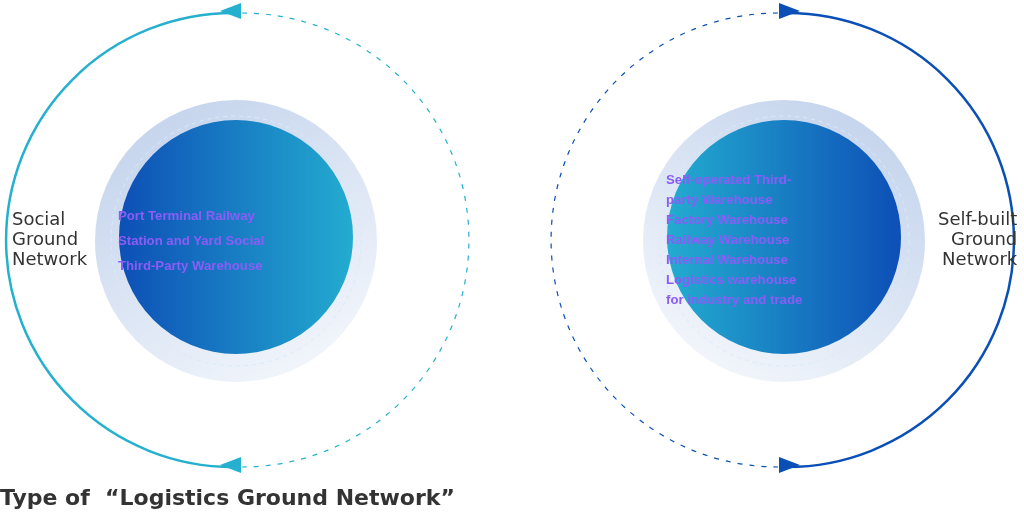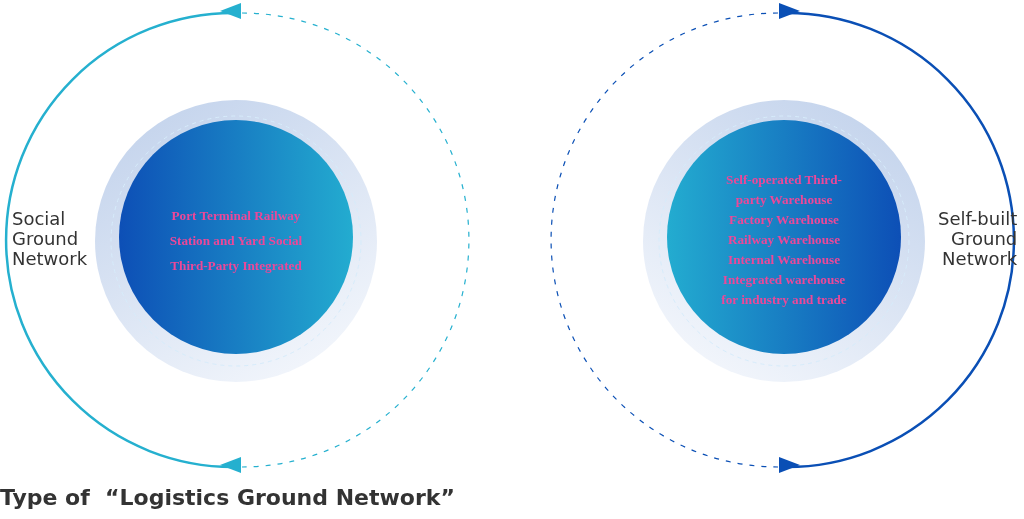--- a/index.html
+++ b/index.html
@@ -1,20 +1,20 @@
 <!DOCTYPE html>
 <html><head>
 <meta charset="utf-8">
 <style>
   html, body { margin: 0; padding: 0; background: #ffffff; }
   body { width: 1024px; height: 519px; position: relative; overflow: hidden; font-family: "DejaVu Sans", sans-serif; }
   svg.canvas { position: absolute; left: 0; top: 0; }
   .side-label { position: absolute; font-family: "DejaVu Sans", sans-serif; font-size: 18px; line-height: 20px; color: #333333; }
   .side-label div { white-space: nowrap; }
-  .core-text { position: absolute; text-align: center; color: #ec4899; font-weight: bold; font-family: Liberation Serif, serif; }
+  .core-text { position: absolute; text-align: left; color: #8b5cf6; font-weight: bold; font-family: Liberation Sans, sans-serif; }
   .core-text div { white-space: nowrap; }
   .core-left { left: 118px; width: 236px; top: 203px; font-size: 13.2px; line-height: 25px; }
   .core-right { left: 666px; width: 236px; top: 170px; font-size: 13.2px; line-height: 20px; }
   .title { position: absolute; left: 0; width: 1024px; top: 485px; text-align: left; font-weight: bold; font-size: 22px; color: #333333; font-family: "DejaVu Sans", sans-serif; }
 </style>
 </head>
 <body>
 
 <svg class="canvas" width="1024" height="519" viewBox="0 0 1024 519">
   <defs>
@@ -67,26 +67,26 @@
 
 <div class="side-label" style="left:938px; top:209px;text-align:right;">
   <div>Self-built</div>
   <div>Ground</div>
   <div>Network</div>
 </div>
 
 <div class="core-text core-left">
   <div>Port Terminal Railway</div>
   <div>Station and Yard Social</div>
-  <div>Third-Party Integrated</div>
+  <div>Third-Party Warehouse</div>
 </div>
 
 <div class="core-text core-right">
   <div>Self-operated Third-</div>
   <div>party Warehouse</div>
   <div>Factory Warehouse</div>
   <div>Railway Warehouse</div>
   <div>Internal Warehouse</div>
-  <div>Integrated warehouse</div>
+  <div>Logistics warehouse</div>
   <div>for industry and trade</div>
 </div>
 
 <div class="title">Type of &nbsp;“Logistics Ground Network”</div>
 
 </body></html>

